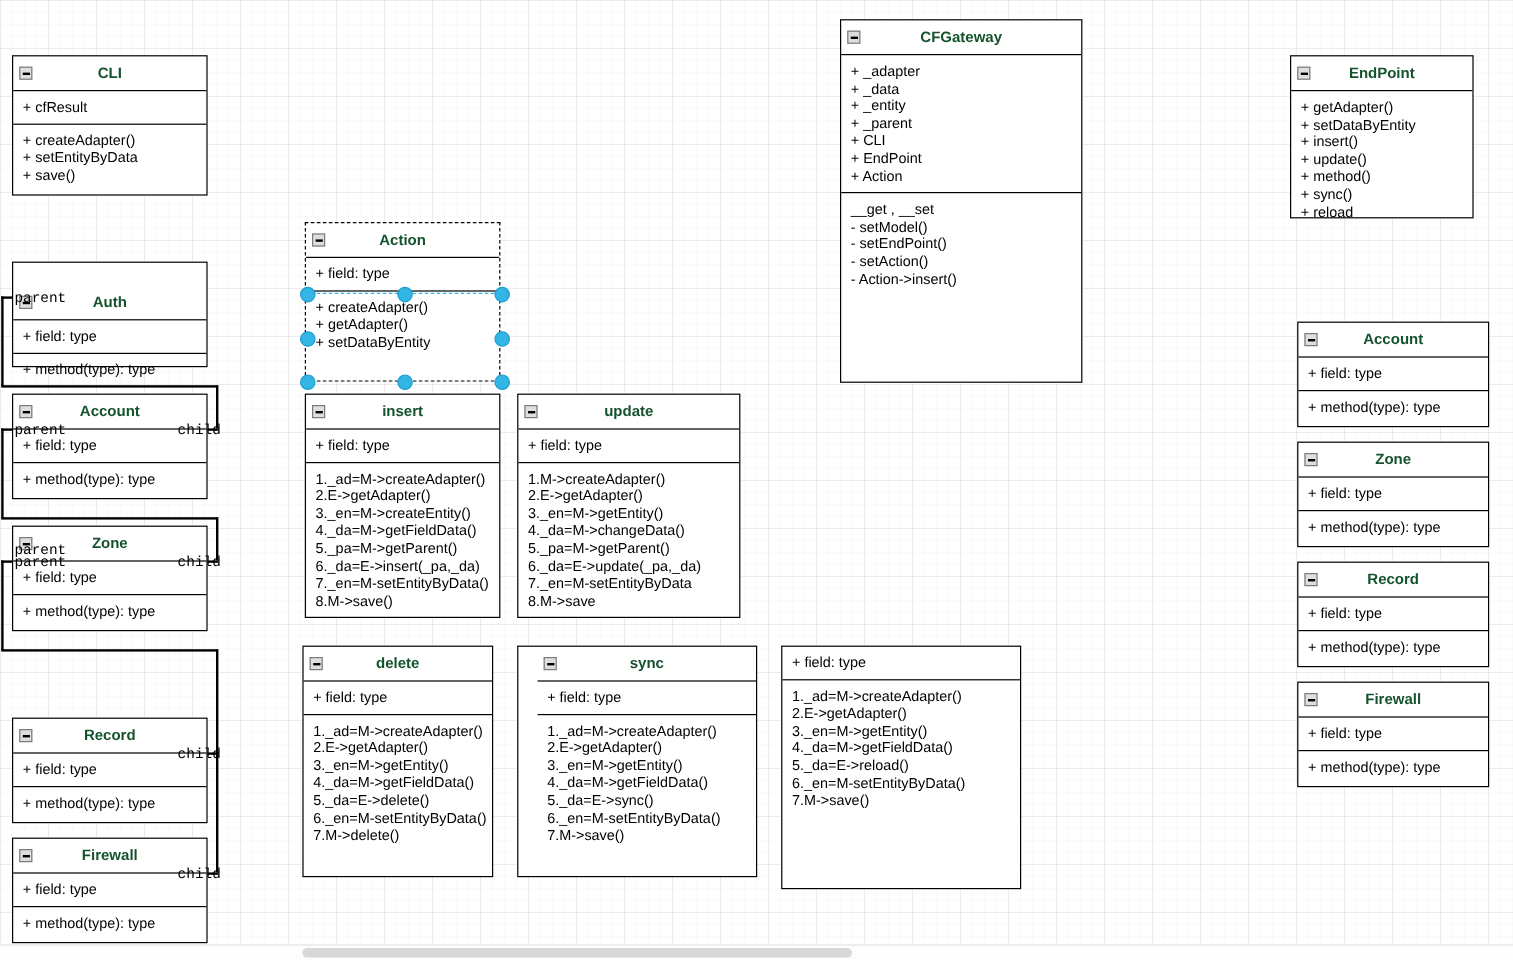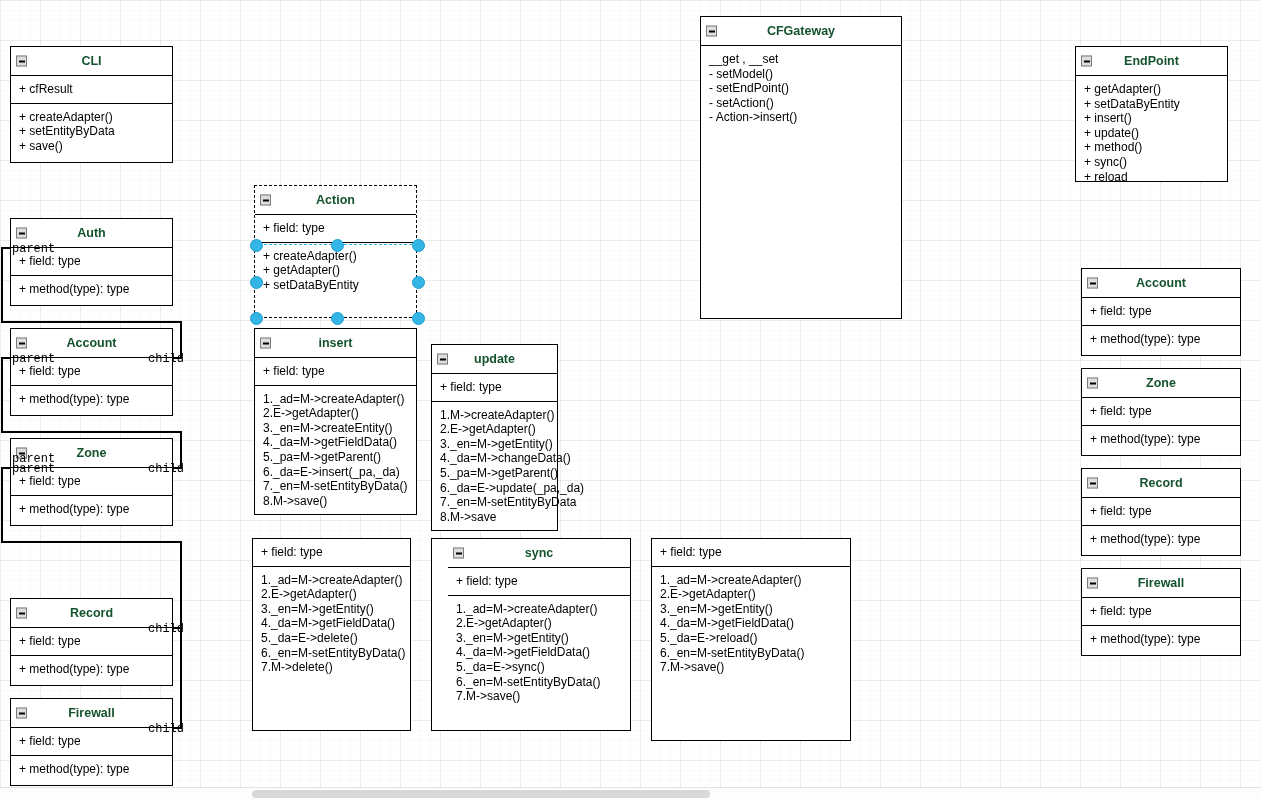--- a/index.html
+++ b/index.html
@@ -204,31 +204,32 @@
           <span>Action</span>
         </div>
         <div class="section bordered"><div class="row">+ field: type</div></div>
         <div class="section"><div class="row">+ createAdapter()</div><div class="row">+ getAdapter()</div><div class="row">+ setDataByEntity</div></div>
       </div>
       <div class="uml" style="left: 700px; top: 16px; width: 202px; height: 303px;">
         <div class="title-bar" style="height: 29px;">
           <span class="collapse-icon"></span>
           <span>CFGateway</span>
         </div>
+        <div class="section bordered"><div class="row">+ _adapter</div><div class="row">+ _data</div><div class="row">+ _entity</div><div class="row">+ _parent</div><div class="row">+ CLI</div><div class="row">+ EndPoint</div><div class="row">+ Action</div></div>
         <div class="section"><div class="row">__get , __set</div><div class="row">- setModel()</div><div class="row">- setEndPoint()</div><div class="row">- setAction()</div><div class="row">- Action-&gt;insert()</div></div>
       </div>
       <div class="uml" style="left: 1075px; top: 46px; width: 153px; height: 136px;">
         <div class="title-bar" style="height: 29px;">
           <span class="collapse-icon"></span>
           <span>EndPoint</span>
         </div>
         <div class="section"><div class="row">+ getAdapter()</div><div class="row">+ setDataByEntity</div><div class="row">+ insert()</div><div class="row">+ update()</div><div class="row">+ method()</div><div class="row">+ sync()</div><div class="row">+ reload</div></div>
       </div>
       <div class="uml" style="left: 10px; top: 218px; width: 163px; height: 88px;">
-        <div class="title-bar" style="height: 29px;">
+        <div class="title-bar" style="height: 29px; margin-top: 19px;">
           <span class="collapse-icon"></span>
           <span>Auth</span>
         </div>
         <div class="section bordered"><div class="row">+ field: type</div></div>
         <div class="section"><div class="row">+ method(type): type</div></div>
       </div>
       <div class="uml" style="left: 10px; top: 328px; width: 163px; height: 88px;">
         <div class="title-bar" style="height: 29px;">
           <span class="collapse-icon"></span>
           <span>Account</span>
@@ -261,29 +262,33 @@
         <div class="section"><div class="row">+ method(type): type</div></div>
       </div>
       <div class="uml" style="left: 254px; top: 328px; width: 163px; height: 187px;">
         <div class="title-bar" style="height: 29px;">
           <span class="collapse-icon"></span>
           <span>insert</span>
         </div>
         <div class="section bordered"><div class="row">+ field: type</div></div>
         <div class="section"><div class="row">1._ad=M-&gt;createAdapter()</div><div class="row">2.E-&gt;getAdapter()</div><div class="row">3._en=M-&gt;createEntity()</div><div class="row">4._da=M-&gt;getFieldData()</div><div class="row">5._pa=M-&gt;getParent()</div><div class="row">6._da=E-&gt;insert(_pa,_da)</div><div class="row">7._en=M-setEntityByData()</div><div class="row">8.M-&gt;save()</div></div>
       </div>
-      <div class="uml" style="left: 431px; top: 344px; width: 127px; height: 187px;">
+      <div class="uml" style="left: 431px; top: 328px; width: 186px; height: 187px;">
         <div class="title-bar" style="height: 29px;">
           <span class="collapse-icon"></span>
           <span>update</span>
         </div>
         <div class="section bordered"><div class="row">+ field: type</div></div>
         <div class="section"><div class="row">1.M-&gt;createAdapter()</div><div class="row">2.E-&gt;getAdapter()</div><div class="row">3._en=M-&gt;getEntity()</div><div class="row">4._da=M-&gt;changeData()</div><div class="row">5._pa=M-&gt;getParent()</div><div class="row">6._da=E-&gt;update(_pa,_da)</div><div class="row">7._en=M-setEntityByData</div><div class="row">8.M-&gt;save</div></div>
       </div>
       <div class="uml" style="left: 252px; top: 538px; width: 159px; height: 193px;">
+        <div class="title-bar" style="height: 29px;">
+          <span class="collapse-icon"></span>
+          <span>delete</span>
+        </div>
         <div class="section bordered"><div class="row">+ field: type</div></div>
         <div class="section"><div class="row">1._ad=M-&gt;createAdapter()</div><div class="row">2.E-&gt;getAdapter()</div><div class="row">3._en=M-&gt;getEntity()</div><div class="row">4._da=M-&gt;getFieldData()</div><div class="row">5._da=E-&gt;delete()</div><div class="row">6._en=M-setEntityByData()</div><div class="row">7.M-&gt;delete()</div></div>
       </div>
       <div class="uml" style="left: 431px; top: 538px; width: 200px; height: 193px; padding-left: 16px;">
         <div class="title-bar" style="height: 29px;">
           <span class="collapse-icon"></span>
           <span>sync</span>
         </div>
         <div class="section bordered"><div class="row">+ field: type</div></div>
         <div class="section"><div class="row">1._ad=M-&gt;createAdapter()</div><div class="row">2.E-&gt;getAdapter()</div><div class="row">3._en=M-&gt;getEntity()</div><div class="row">4._da=M-&gt;getFieldData()</div><div class="row">5._da=E-&gt;sync()</div><div class="row">6._en=M-setEntityByData()</div><div class="row">7.M-&gt;save()</div></div>

